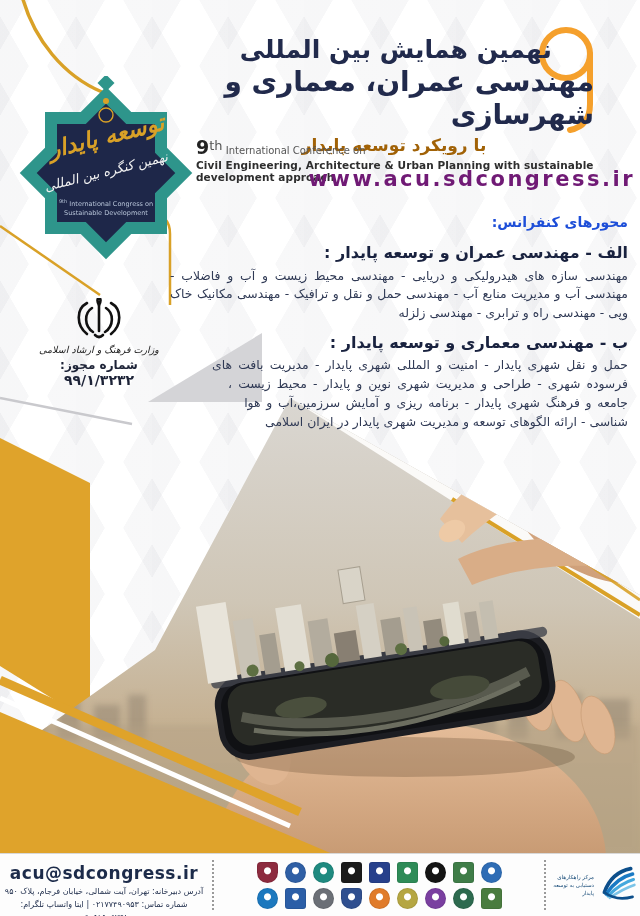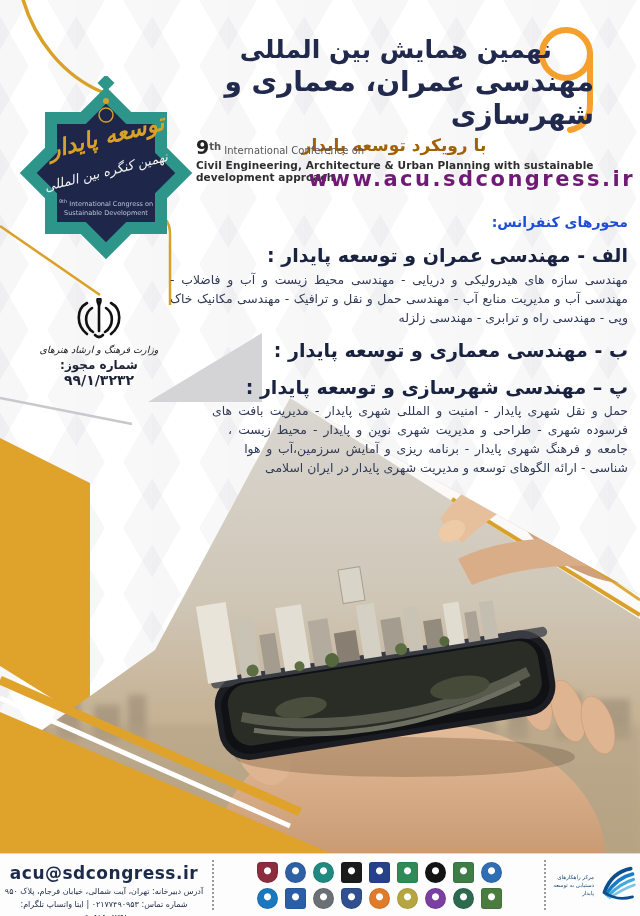--- a/index.html
+++ b/index.html
@@ -16,21 +16,21 @@
 
   
   .big-nine{left:534px;top:24px;width:72px;height:112px;}
   .title-block{top:36px;right:46px;width:520px;direction:rtl;text-align:right;color:#212a4c;}
   .title-line1{font-size:25px;font-weight:bold;letter-spacing:-.5px;line-height:1.15;padding-right:42px;}
   .title-line2{font-size:28px;font-weight:bold;letter-spacing:-.5px;line-height:1.2;}
   .title-line3{font-size:17px;font-weight:bold;color:#a16207;margin-top:3px;padding-left:120px;text-align:center;}
   .en-block{left:196px;top:136px;width:440px;color:#3a3a3a;}
   .en-line1{font-size:10px;color:#555;}
   .en-line1 .num{font-size:19px;font-weight:bold;color:#222;}
-  .en-line1 sup{font-size:10px;font-weight:bold;}
+  .en-line1 sup{font-size:13px;font-weight:normal;}
   .en-line2{font-size:10.5px;font-weight:bold;color:#2e2e2e;margin-top:1px;letter-spacing:.1px;}
   .website{left:205px;top:167px;width:430px;text-align:right;font-size:21px;font-weight:bold;
     color:#701a75;letter-spacing:2.5px;}
 
   
   .badge{left:14px;top:76px;width:184px;height:190px;}
   .badge-txt{position:absolute;width:100%;text-align:center;direction:rtl;}
   .badge-cal{top:46px;font-size:23px;font-weight:bold;color:#d9a127;transform:rotate(-14deg);
     font-family:"DejaVu Serif",serif;font-style:italic;}
   .badge-fa{top:88px;font-size:13px;color:#f2f2f2;transform:rotate(-14deg);font-style:italic;}
@@ -39,21 +39,21 @@
 
   
   .license{left:30px;top:298px;width:138px;text-align:center;color:#1d2337;}
   .license .ministry{font-size:9.5px;font-family:"DejaVu Serif",serif;font-style:italic;color:#1a1a1a;margin-top:2px;}
   .license .lbl{font-size:12px;font-weight:bold;margin-top:3px;direction:rtl;}
   .license .num{font-size:14px;font-weight:bold;}
 
   
   .topics{right:12px;top:212px;width:458px;direction:rtl;color:#303a55;font-size:12.4px;line-height:1.52;text-align:justify;}
   .topics .heading{font-size:14px;font-weight:bold;color:#1d4ed8;}
-  .topics .sec-title{font-size:19px;font-weight:bold;color:#19223f;margin-top:8px;margin-bottom:1px;text-align:right;}
+  .topics .sec-title{font-size:16px;font-weight:bold;color:#19223f;margin-top:8px;margin-bottom:1px;text-align:right;}
   .wedge{float:left;width:175px;height:175px;margin-top:6px;
     shape-outside:polygon(0 0,26px 0,175px 175px,0 175px);}
 
   
   .photo{left:0;top:395px;width:640px;height:460px;}
   .gray-wedge{left:0;top:320px;width:300px;height:90px;}
   .gold-bottom{left:0;top:640px;width:360px;height:216px;}
 
   
   .footer{position:absolute;left:0;bottom:0;width:640px;height:62px;background:#fdfdfd;
@@ -240,39 +240,38 @@
       <g transform="translate(22,22)" stroke="#111" fill="none" stroke-width="2.6" stroke-linecap="round">
         <path d="M0,-15 L0,11"></path>
         <path d="M0,-15 q-3,-5 0,-8 q3,3 0,8"></path>
         <path d="M-6,12 C-15,6 -15,-7 -7,-12"></path>
         <path d="M6,12 C15,6 15,-7 7,-12"></path>
         <path d="M-12,14 C-23,5 -23,-11 -12,-17"></path>
         <path d="M12,14 C23,5 23,-11 12,-17"></path>
         <path d="M-4,15 q4,4 8,0"></path>
       </g>
     </svg>
-    <div class="ministry">وزارت فرهنگ و ارشاد هنرهای</div>
+    <div class="ministry">وزارت فرهنگ و ارشاد اسلامی</div>
     <div class="lbl">شماره مجوز:</div>
     <div class="num">۹۹/۱/۳۲۳۲</div>
   </div>
 
   <div class="abs topics">
     <div class="heading">محورهای کنفرانس:</div>
 
     <div>
       <div class="sec-title">الف - مهندسی عمران و توسعه پایدار :</div>
       <div>مهندسی سازه های هیدرولیکی و دریایی - مهندسی محیط زیست و آب و فاضلاب - مهندسی آب و مدیریت منابع آب - مهندسی حمل و نقل و ترافیک - مهندسی مکانیک خاک وپی - مهندسی راه و ترابری - مهندسی زلزله</div>
     </div>
 
     <div>
       <div class="sec-title">ب - مهندسی معماری و توسعه پایدار :</div>
     </div>
 
     <div>
-      <div class="sec-title">پ – مهندسی شهرسازی و توسعه پایدار :</div>
       <div>
         <div class="wedge"></div>
         <span>حمل و نقل شهری پایدار - امنیت و المللی شهری پایدار - مدیریت بافت های فرسوده شهری - طراحی و مدیریت شهری نوین و پایدار - محیط زیست ، جامعه و فرهنگ شهری پایدار - برنامه ریزی و آمایش سرزمین،آب و هوا شناسی - ارائه الگوهای توسعه و مدیریت شهری پایدار در ایران اسلامی</span>
       </div>
     </div>
   </div>
 
   <div class="footer">
     <div class="f-contact">
       <div class="f-email">acu@sdcongress.ir</div>

